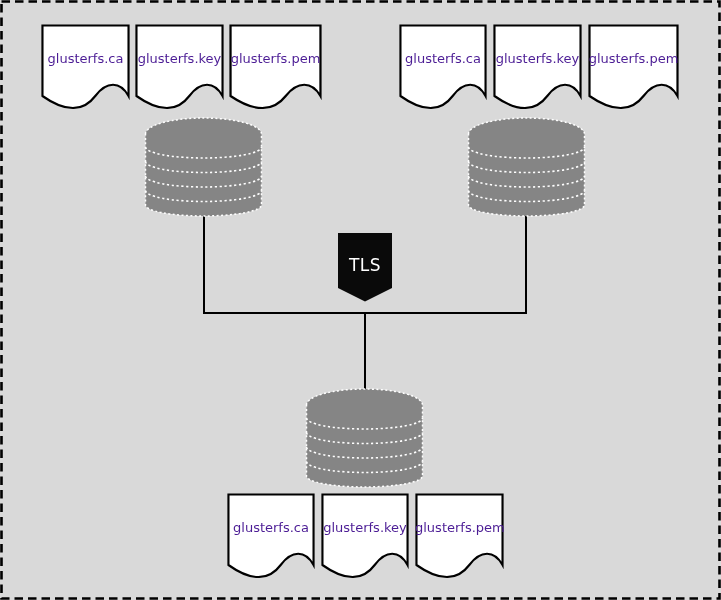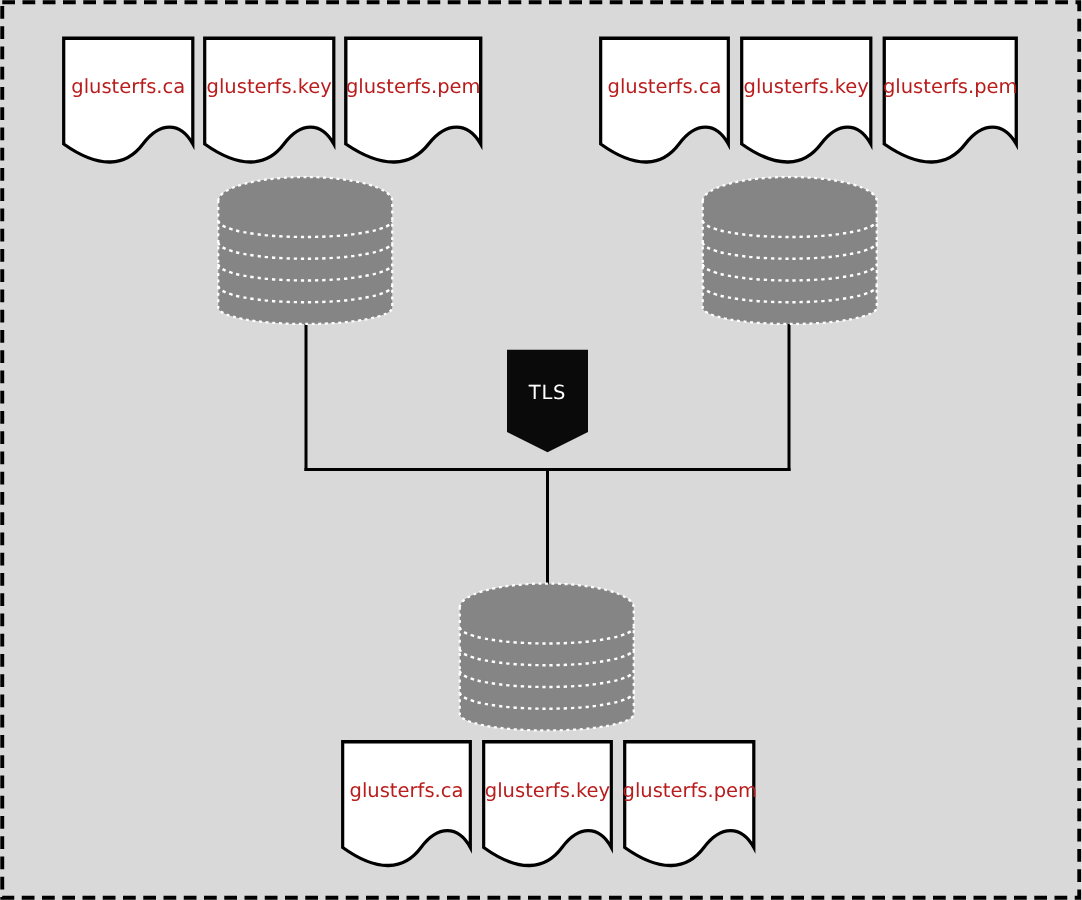--- a/index.html
+++ b/index.html
@@ -29,21 +29,21 @@
     height: 91px;
   }
   .doc .doc-label {
     position: absolute;
     left: 0;
     right: 0;
     top: 27px;
     text-align: center;
     font-size: 13px;
     line-height: 16px;
-    color: #b91c1c;
+    color: #4c1d95;
     white-space: nowrap;
   }
   .cylinder {
     position: absolute;
     width: 119px;
     height: 100px;
   }
   #tls-badge {
     position: absolute;
     left: 338px;
@@ -55,21 +55,21 @@
     display: block;
     width: 54px;
     height: 69px;
   }
   #tls-badge .tls-label {
     position: absolute;
     left: 0;
     right: 0;
     top: 22px;
     text-align: center;
-    font-size: 13px;
+    font-size: 17px;
     letter-spacing: 0.5px;
     color: #ffffff;
   }
 </style>
 </head>
 <body>
 
 <div id="canvas">
 
   <svg id="overlay-svg" width="721" height="600" viewBox="0 0 721 600">

